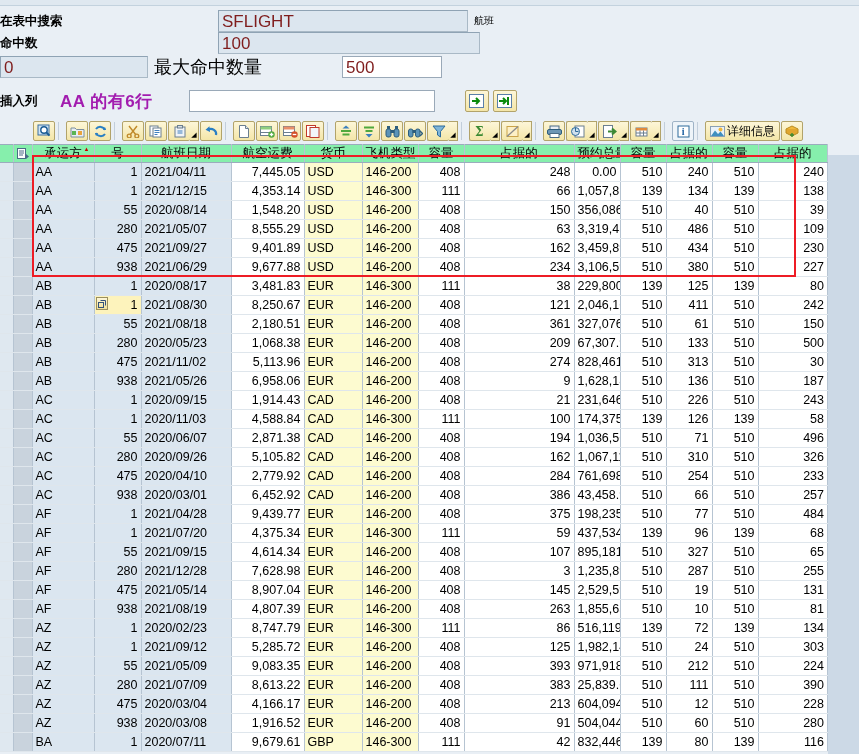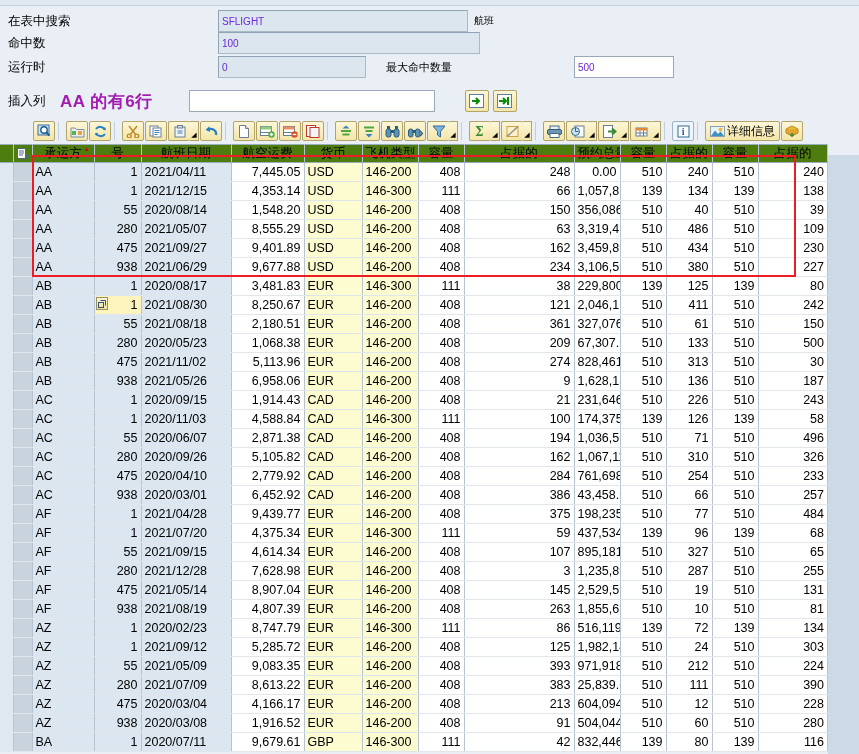--- a/index.html
+++ b/index.html
@@ -12,34 +12,35 @@
     color: #000000;
     overflow: hidden;
   }
   #app { position: relative; width: 859px; height: 754px; background: #e9eff5; }
 
   
   .topbar-strip { height: 6px; background: #dfe8f0; border-bottom: 1px solid #c3d2de; }
   .form { padding: 4px 0 0 0; background: #e9eff5; }
   .form-row { display: flex; align-items: center; height: 22px; }
   .form-label {
-    width: 218px; padding-left: 8px; font-size: 12.5px; color: #000;
+    width: 218px; padding-left: 0; font-size: 12.5px; color: #000;
     white-space: nowrap;
+    font-weight: bold;
   }
   .txt {
-    height: 19px; line-height: 19px; font-size: 10px;
+    height: 19px; line-height: 19px; font-size: 17px;
     padding: 10px 3px; background: #dce6ef; border: 1px solid #a9b9c6;
     border-top-color:#8fa3b4; border-left-color:#8fa3b4;
-    font-family: "Liberation Sans", sans-serif; color:#6d28d9;
+    font-family: "Liberation Sans", sans-serif; color:#7f1d1d;
   }
   .txt.w-wide { width: 250px; }
   .txt.w-med  { width: 148px; }
   .txt.white  { background: #ffffff; border:1px solid #9aa9b8; }
   .suffix-label { margin-left: 6px; font-size: 10px; }
-  .inline-label { margin-left: 20px; font-size: 11px; width: 120px; }
+  .inline-label { margin-left: 6px; font-size: 18px; width: 120px; }
 
   
   .annot {
     color: #a21caf; font-size: 17px; font-weight: bold;
     letter-spacing: 0.5px; white-space: nowrap;
   }
 
   
   .toolbar {
     display: flex; align-items: center; gap: 1px;
@@ -64,21 +65,21 @@
 
   
   .grid-wrap { position: relative; margin-left: 0; }
   table.grid { border-collapse: collapse; table-layout: fixed; width: 828px; }
   table.grid th, table.grid td {
     font-size: 12.5px; height: 19px; padding: 0 3px;
     border-right: 1px solid #b6c4d2; border-bottom: 1px solid #dfe6ec;
     overflow: hidden; white-space: nowrap;
   }
   table.grid thead th {
-    background: #4d7c0f; color: #000; font-weight: normal;
+    background: #86efac; color: #000; font-weight: normal;
     border-bottom: 1px solid #9bacbd; border-top: 1px solid #9bacbd;
     text-align: center; height: 17px; position: relative;
   }
   th.sorted::after {
     content: "▲"; position: absolute; right: 4px; top: 1px;
     font-size: 6px; color: #c00;
   }
   th.c-sel, td.c-sel { width: 13px; padding: 0; border-right: 1px solid #9bacbd; }
   th.c-mark, td.c-mark { width: 19px; padding: 0; border-right: 1px solid #9bacbd; }
   td.c-mark { background: #c9d3dd; }
@@ -127,21 +128,20 @@
       <input class="txt w-wide" readonly="" value="SFLIGHT" style="">
       <span class="suffix-label">航班</span>
     </div>
 
     <div class="form-row">
       <div class="form-label">命中数</div>
       <input class="txt" style="width: 262px;" readonly="" value="100">
     </div>
 
     <div class="form-row" style="height:26px">
-      <div class="form-label">运行时</div>
       <input class="txt w-med" style="width: 148px;" readonly="" value="0">
       <span class="inline-label">最大命中数量</span>
       <input class="txt white" style="width: 100px; margin-left: 68px;" readonly="" value="500">
     </div>
 
     <div class="form-row" style="height:30px;margin-top:6px">
       <div class="form-label" style="width:60px">插入列</div>
       <span class="annot">AA 的有6行</span>
       <input class="txt white" style="width: 246px; height: 21px; margin-left: 36px;" value="">
       <span class="tb" style="width:24px;height:22px;margin-left:30px">

